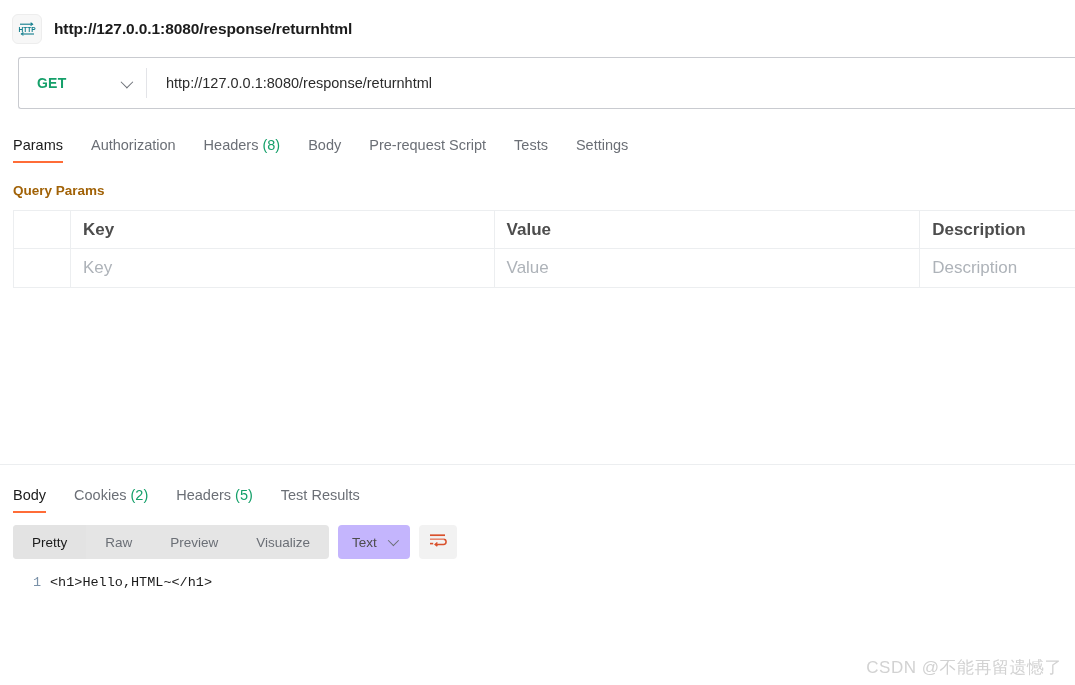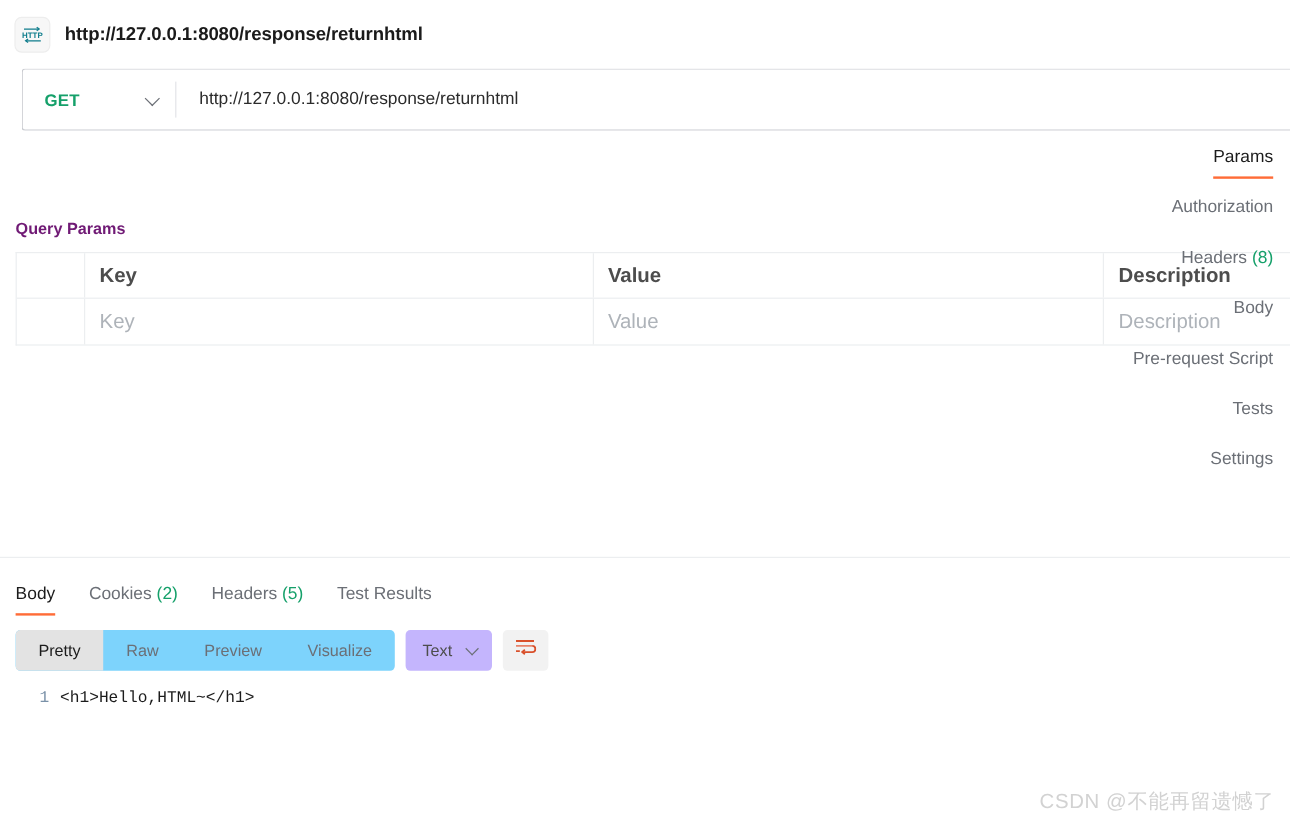--- a/index.html
+++ b/index.html
@@ -83,22 +83,21 @@
     cursor: text;
   }
 
   
   .req-tabs {
     display: flex;
     align-items: flex-end;
     height: 40px;
     padding-left: 13px;
     margin-top: 14px;
-    gap: 16px;
-    flex-direction: column;
+    gap: 0;
   }
   .tab {
     position: relative;
     font-size: 14.5px;
     color: #6b6f76;
     padding: 0 14px 10px 14px;
     cursor: pointer;
     white-space: nowrap;
   }
   .tab:first-child { padding-left: 0; }
@@ -109,21 +108,21 @@
     left: 0; right: 14px; bottom: 0;
     height: 2.5px;
     background: #ff6c37;
   }
   .tab .count { color: #15a06a; }
 
   
   .qp-title {
     font-size: 13.5px;
     font-weight: bold;
-    color: #701a75;
+    color: #a16207;
     padding: 20px 0 12px 13px;
   }
   .qp-table {
     margin: 0 0 0 13px;
     border-top: 1px solid #eceef0;
     border-bottom: 1px solid #eceef0;
     border-left: 1px solid #eceef0;
     width: 1075px;
   }
   .qp-row { display: flex; height: 38px; }
@@ -168,21 +167,21 @@
 
   
   .body-toolbar {
     display: flex;
     align-items: center;
     gap: 9px;
     padding: 12px 0 0 13px;
   }
   .seg {
     display: flex;
-    background: #7dd3fc;
+    background: #e5e5e5;
     border-radius: 4px;
     overflow: hidden;
     height: 34px;
   }
   .seg-item {
     display: flex;
     align-items: center;
     padding: 0 19px;
     font-size: 13.5px;
     color: #6b6f76;

